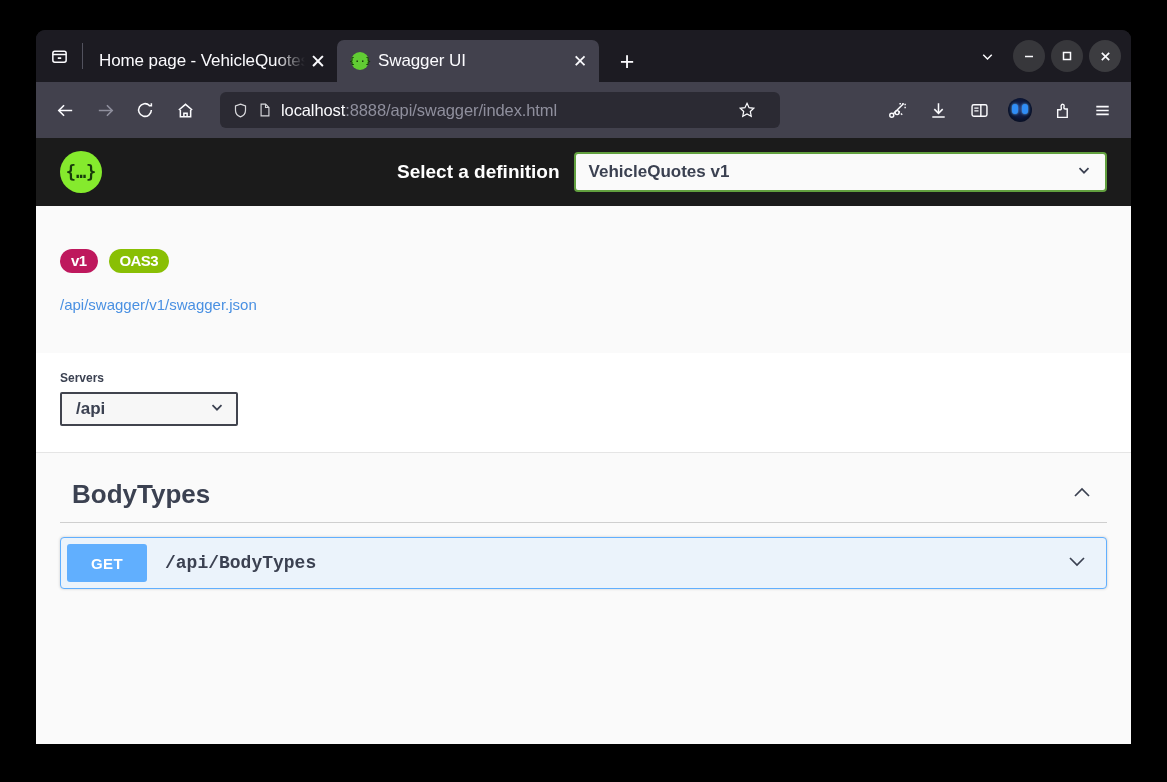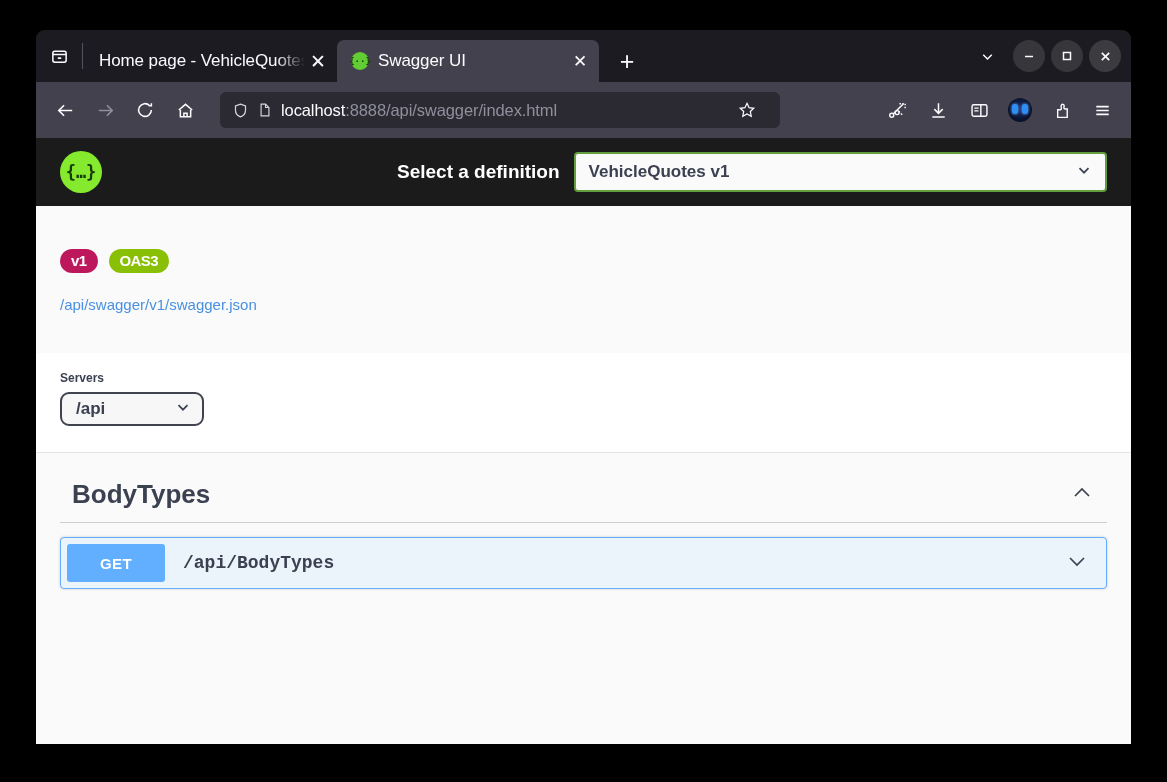--- a/index.html
+++ b/index.html
@@ -283,24 +283,24 @@
     padding: 18px 24px 26px 24px;
     border-bottom: 1px solid #e5e5e5;
   }
   .servers-label {
     font-size: 12px;
     font-weight: bold;
     color: #3b4151;
     margin-bottom: 7px;
   }
   .servers-select {
-    width: 144px;
+    width: 178px;
     height: 34px;
     border: 2px solid #41444e;
-    border-radius: 9px;
+    border-radius: 2px;
     background: #f7f7f7;
     display: flex;
     align-items: center;
     padding: 0 10px 0 14px;
     font-size: 17px;
     font-weight: bold;
     color: #3b4151;
   }
   .servers-select .chev { margin-left: auto; color: #3b4151; }
 
@@ -323,21 +323,21 @@
     background: #ebf3fb;
     border: 1px solid #61affe;
     border-radius: 4px;
     height: 52px;
     display: flex;
     align-items: center;
     padding: 0 16px 0 6px;
     box-shadow: 0 0 3px rgba(0,0,0,0.19);
   }
   .method-badge {
-    width: 98px; height: 38px;
+    width: 80px; height: 38px;
     background: #61affe;
     border-radius: 3px;
     display: flex; align-items: center; justify-content: center;
     color: #fff;
     font-size: 15px;
     font-weight: bold;
     font-family: "Liberation Sans", sans-serif;
     letter-spacing: 0.4px;
   }
   .op-path {

